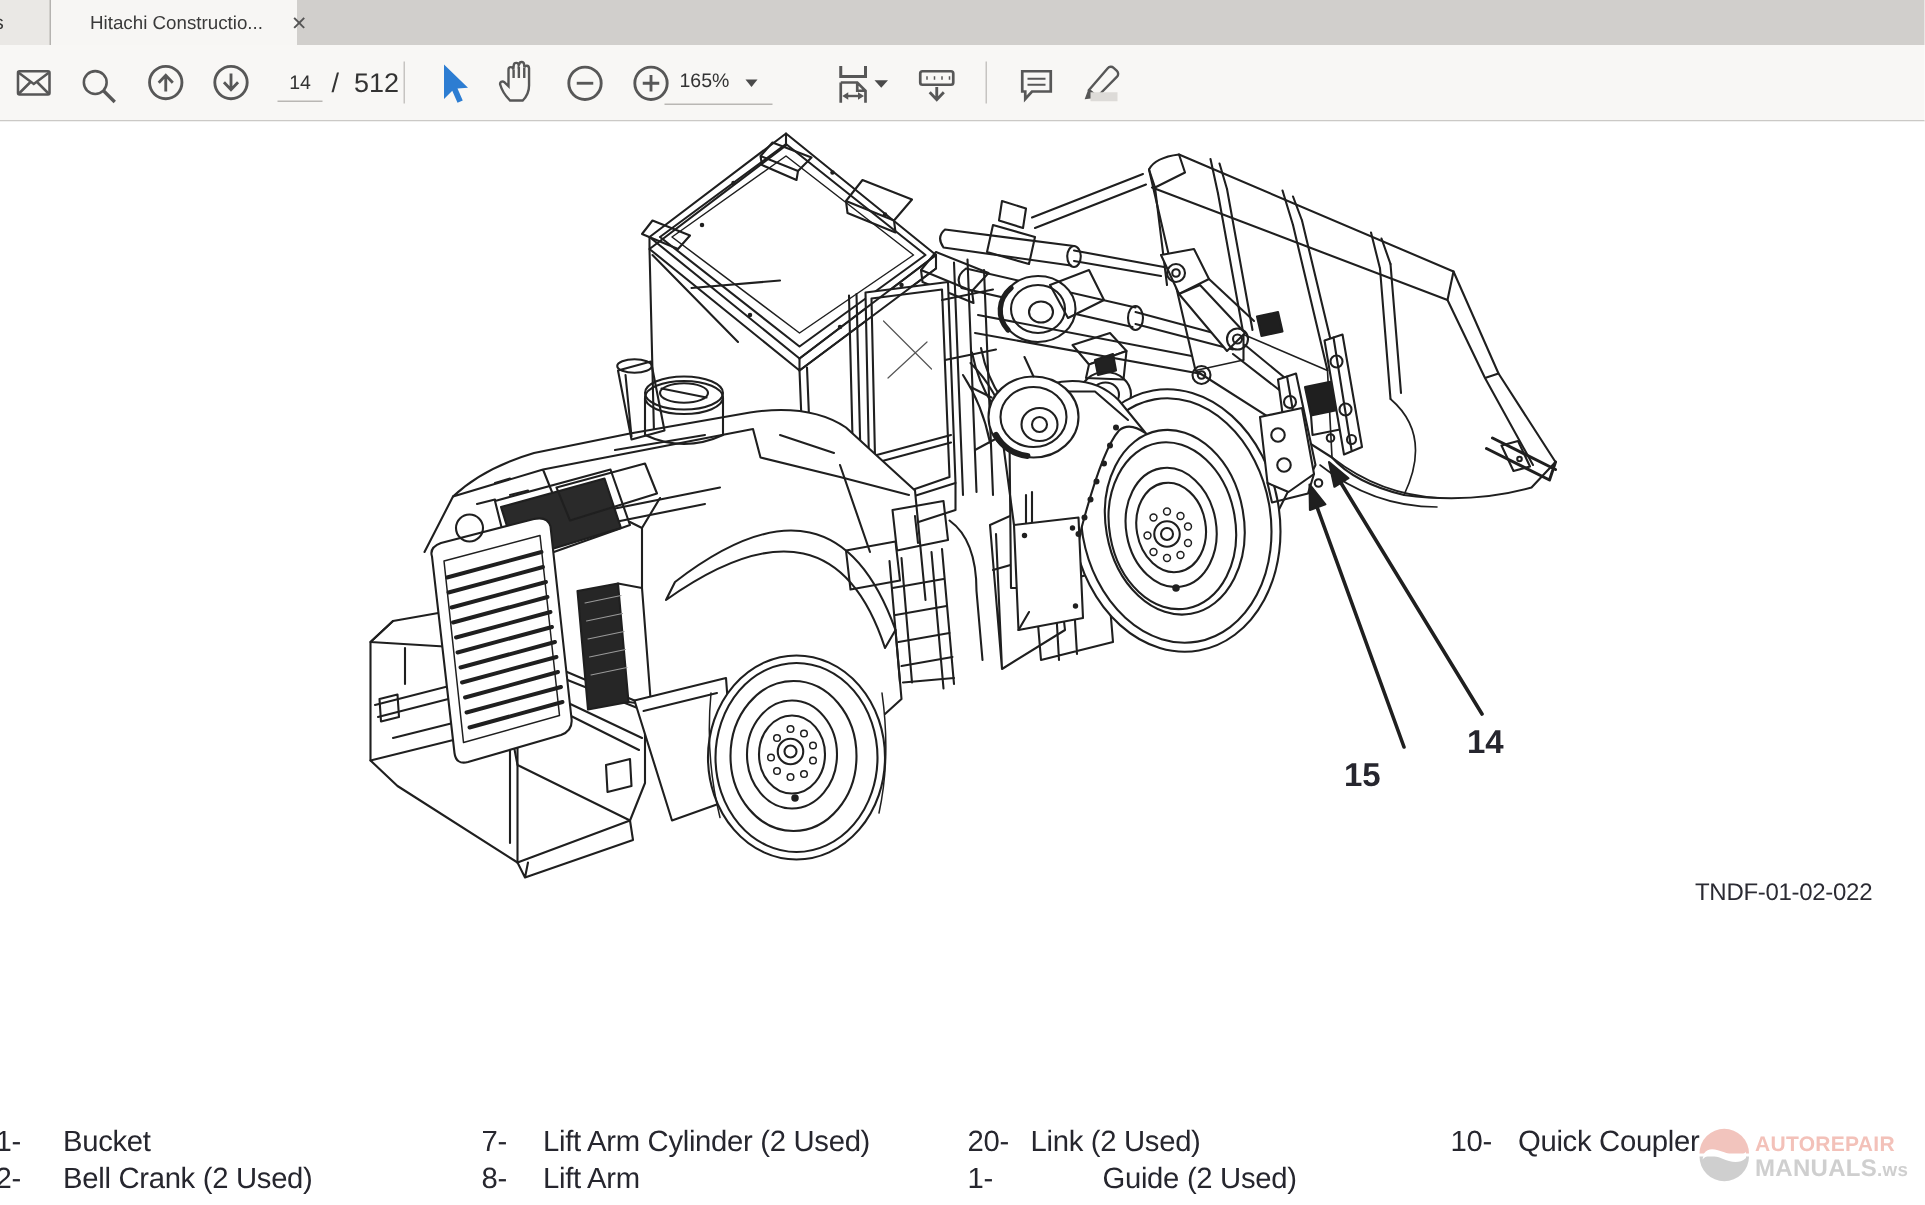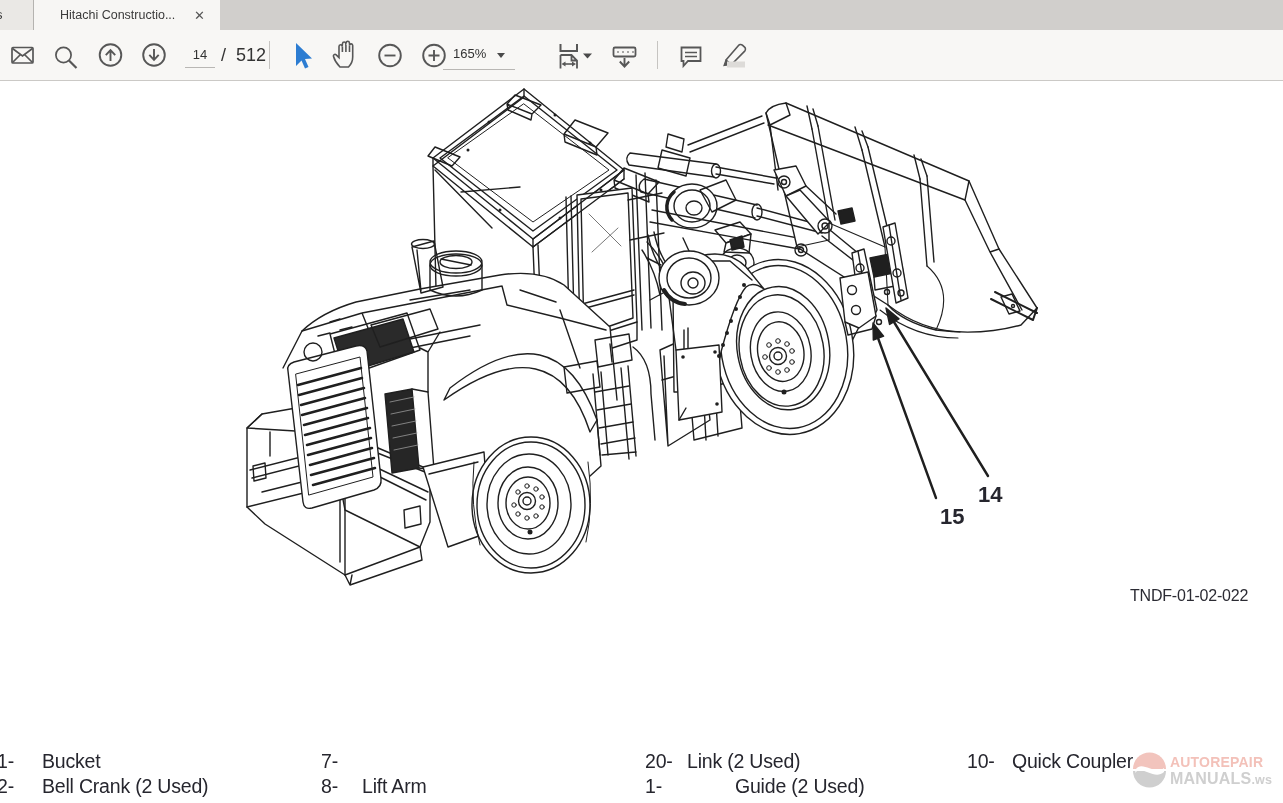--- a/index.html
+++ b/index.html
@@ -1,21 +1,21 @@
 <!DOCTYPE html>
 <html><head>
 <meta charset="utf-8">
 <style>
   html,body{margin:0;padding:0;width:1283px;height:803px;overflow:hidden;background:#fff;
     font-family:"Liberation Sans",sans-serif;}
   #tabbar{position:absolute;left:0;top:0;width:1283px;height:30px;background:#d1cfcc;}
   #lefttab{position:absolute;left:0;top:0;width:33px;height:30px;background:#eae8e5;border-right:1px solid #b5b3b0;
     color:#3a3a3a;font-size:13px;line-height:30px;padding-left:0;}
   #lefttab span{position:absolute;left:-4px;top:0;}
-  #activetab{position:absolute;left:34px;top:0;width:186px;height:30px;background:#f7f6f4;color:#3a3a3a;
+  #activetab{position:absolute;left:34px;top:0;width:164px;height:30px;background:#f7f6f4;color:#3a3a3a;
     font-size:12.5px;line-height:31px;}
   #activetab .t{position:absolute;left:26px;top:0;}
   #activetab .x{position:absolute;left:160px;top:0px;font-size:13px;color:#555;}
   #toolbar{position:absolute;left:0;top:30px;width:1283px;height:50px;background:#f8f7f5;border-bottom:1px solid #cbc9c6;}
   .sep{position:absolute;top:11px;width:1px;height:28px;background:#c6c4c1;}
   #content{position:absolute;left:0;top:81px;width:1283px;height:722px;background:#fff;}
   .ico{position:absolute;}
   #pagenum{position:absolute;left:185px;top:14px;width:30px;height:23px;border-bottom:1px solid #b9b7b4;
     font-size:13px;color:#333;text-align:center;line-height:22px;}
   #pagecount{position:absolute;left:221px;top:14px;font-size:18px;color:#333;line-height:22px;}
@@ -322,26 +322,26 @@
     <circle cx="879" cy="322" r="2.5"></circle>
         <circle cx="887" cy="292" r="2.5"></circle>
   </g>
   <g id="arrows">
     <path d="M936,498 L878,338" stroke-width="2.4"></path>
     <path d="M873,323 L883.6,336.2 L873.3,340 Z" fill="#1f1f1f"></path>
     <path d="M988,476 L894,322" stroke-width="2.4"></path>
     <path d="M886,308 L899,318.8 L889.6,324.5 Z" fill="#1f1f1f"></path>
   </g>
   </svg>
-  <div class="lbl" style="left:940px;top:423px;">15</div>
+  <div class="lbl" style="left:896px;top:423px;">15</div>
   <div class="lbl" style="left:978px;top:401px;">14</div>
   <div id="tndf">TNDF-01-02-022</div>
   <div class="plist" style="left:-3px;top:669px;">1-</div><div class="plist" style="left:42px;top:669px;">Bucket</div>
   <div class="plist" style="left:-3px;top:694px;">2-</div><div class="plist" style="left:42px;top:694px;">Bell Crank (2 Used)</div>
-  <div class="plist" style="left:321px;top:669px;">7-</div>
+  <div class="plist" style="left:321px;top:669px;">7-</div><div class="plist" style="left:362px;top:669px;">Lift Arm Cylinder (2 Used)</div>
   <div class="plist" style="left:321px;top:694px;">8-</div><div class="plist" style="left:362px;top:694px;">Lift Arm</div>
   <div class="plist" style="left:645px;top:669px;">20-</div><div class="plist" style="left:687px;top:669px;">Link (2 Used)</div>
   <div class="plist" style="left:645px;top:694px;">1-</div><div class="plist" style="left:687px;top:694px;margin-left:48px;">Guide (2 Used)</div>
   <div class="plist" style="left:967px;top:669px;">10-</div><div class="plist" style="left:1012px;top:669px;">Quick Coupler</div>
   <svg id="wm" style="position:absolute;left:1128px;top:667px;" width="150" height="45" viewBox="0 0 150 45">
     <path d="M5 21 A16.5 16.5 0 0 1 38 21 Z" fill="#f2c4bd"></path>
     <path d="M5 23 A16.5 16.5 0 0 0 38 23 Z" fill="#cfcfcf"></path>
     <path d="M8 21 C14 12 28 28 36 20 L36 24 C26 33 14 16 7 25 Z" fill="#ffffff"></path>
     <text x="42" y="19" font-size="14" font-weight="bold" fill="#f3c1b9" letter-spacing="0.2" font-family="Liberation Sans,sans-serif">AUTOREPAIR</text>
     <text x="42" y="36" font-size="16" font-weight="bold" fill="#cfcfcf" letter-spacing="0.2" font-family="Liberation Sans,sans-serif">MANUALS<tspan font-size="12.5">.ws</tspan></text>

